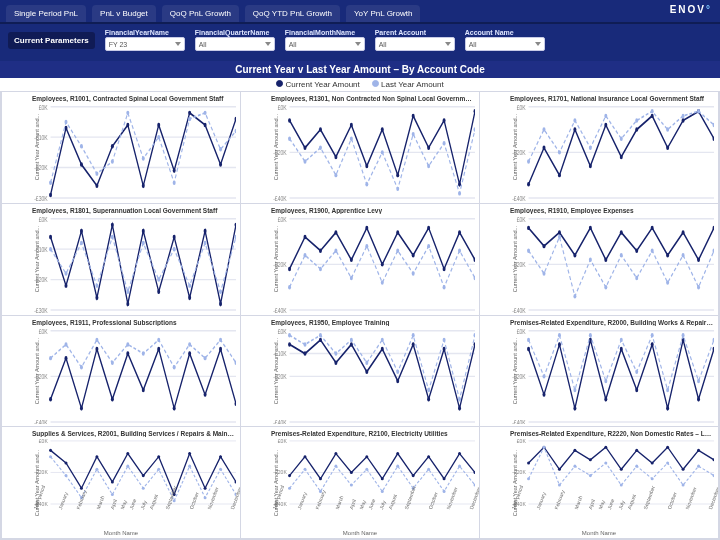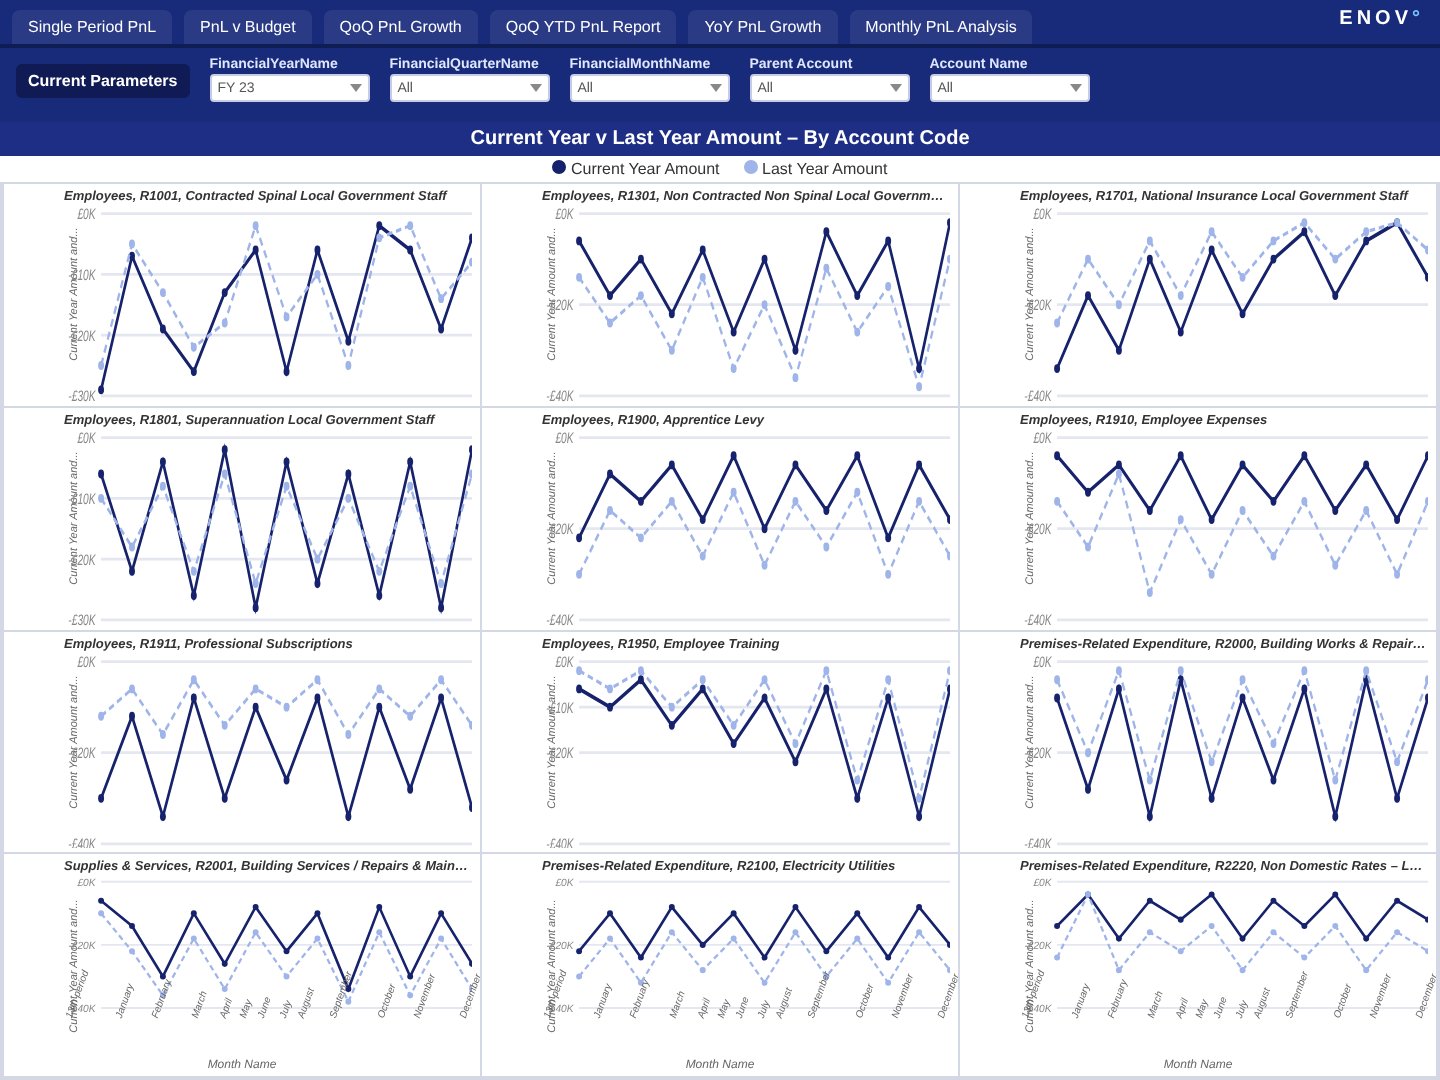--- a/index.html
+++ b/index.html
@@ -71,21 +71,20 @@
   
   .grid {
     flex: 1 1 auto;
     display: grid;
     grid-template-columns: repeat(3, 1fr);
     grid-template-rows: repeat(4, 1fr);
     gap: 1px;
     background: #d4d7e4;
     padding: 1px 2px 2px 2px;
     overflow: hidden;
-    font-style: italic;
   }
   .cell {
     background: #fff; position: relative; overflow: hidden;
     display: flex; flex-direction: column;
   }
   .ctitle {
     font-size: 6.5px; font-weight: 600; color: #333;
     padding: 3px 4px 0 30px;
     white-space: nowrap; overflow: hidden; text-overflow: ellipsis;
   }
@@ -125,23 +124,22 @@
 </head>
 <body>
 
 <div class="app">
 
   <div class="tabbar">
 
     <div class="tab">Single Period PnL</div>
       <div class="tab">PnL v Budget</div>
       <div class="tab">QoQ PnL Growth</div>
-      <div class="tab">QoQ YTD PnL Report</div>
+      <div class="tab">QoQ YTD PnL Growth</div>
       <div class="tab">YoY PnL Growth</div>
-      <div class="tab">Monthly PnL Analysis</div>
       <span class="brand">
       <span>ENOV</span><span class="o">°</span>
     </span>
   </div>
 
   <div class="filters">
     <div class="rp-label">Current Parameters</div>
 
   <div class="fcol">
         <div class="flabel">FinancialYearName</div>

